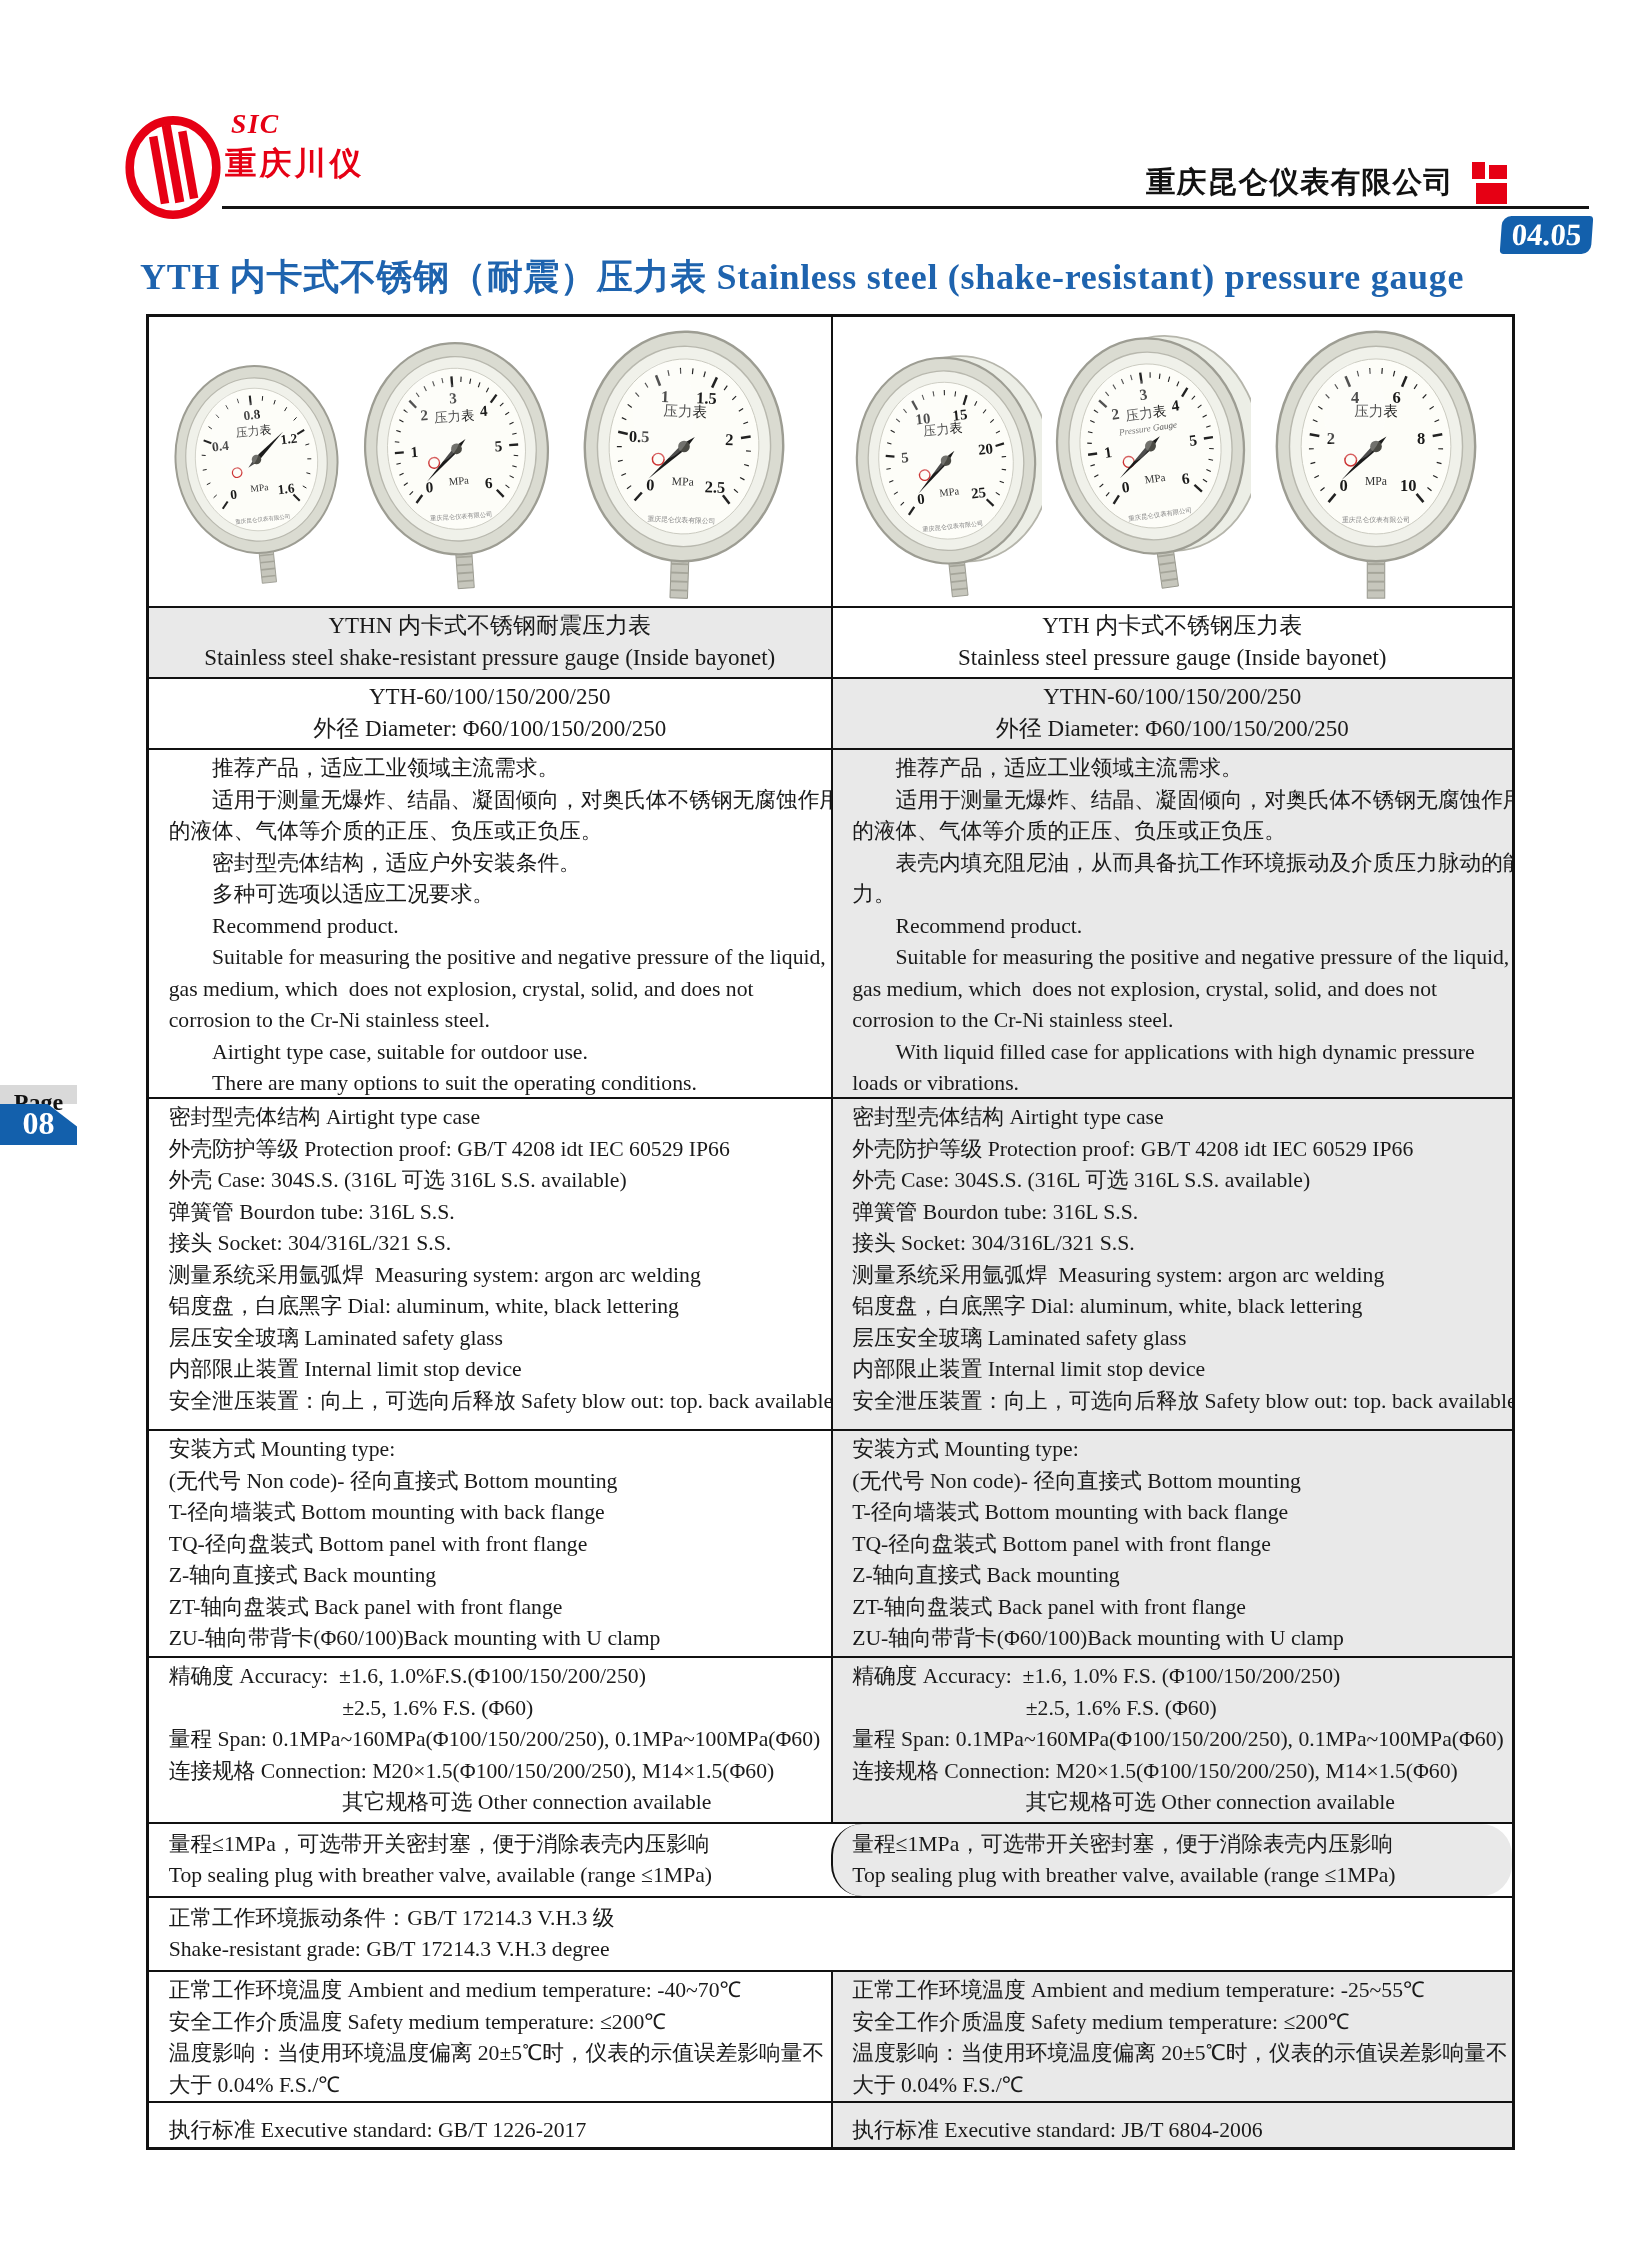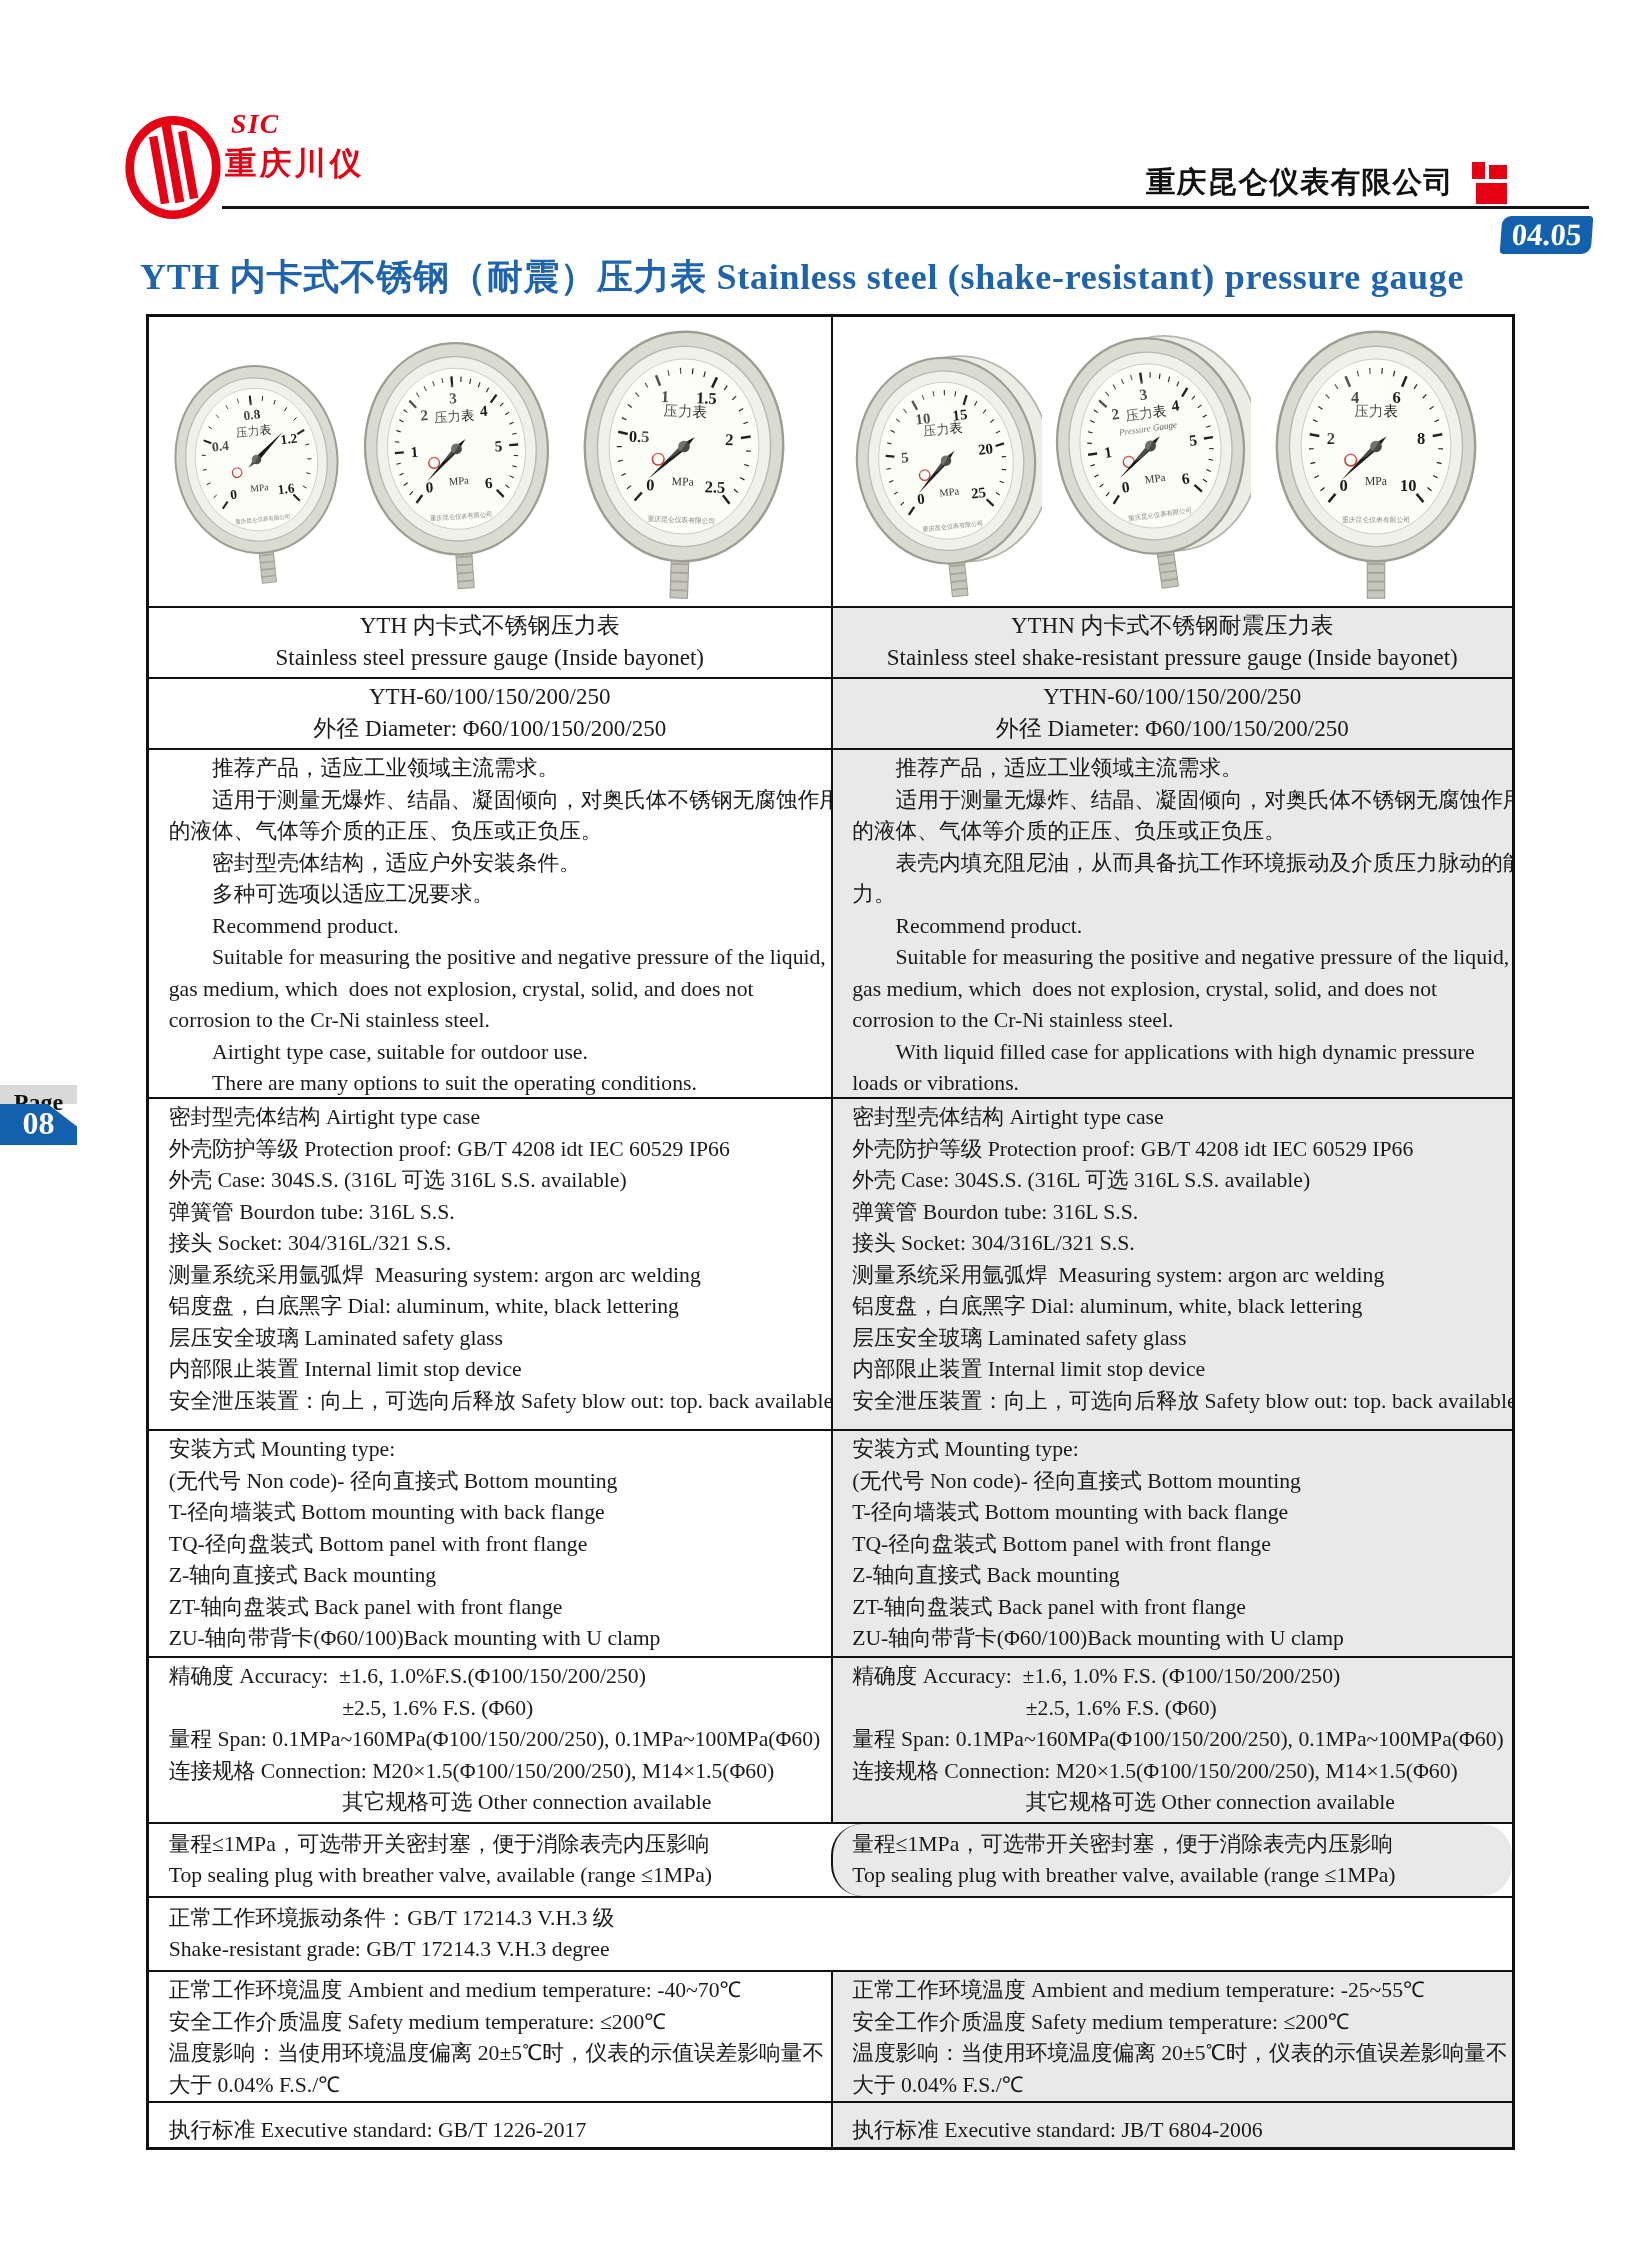--- a/index.html
+++ b/index.html
@@ -411,27 +411,27 @@
             <text x="110" y="206" text-anchor="middle" font-size="7" fill="#888" font-family="Liberation Serif, serif">重庆昆仑仪表有限公司</text>
             <polygon points="74.5563908323137,162.42089544642926 107.96024323280419,125.53435762311747 120.78718539886106,117.80121616402096 112.03975676719581,130.46564237688253" fill="#1b1b1b"></polygon>
             <circle cx="110" cy="128" r="6" fill="#4a4a44"></circle>
             <ellipse cx="88" cy="92" rx="32" ry="50" fill="rgba(255,255,255,0.22)"></ellipse>
           </g>
         </svg>
       </div>
   </div>
 
   <div class="row r-name">
+    <div class="cell center2 gray">
+      <div>YTHN 内卡式不锈钢耐震压力表</div>
+      <div>Stainless steel shake-resistant pressure gauge (Inside bayonet)</div>
+    </div>
     <div class="cell center2">
       <div>YTH 内卡式不锈钢压力表</div>
       <div>Stainless steel pressure gauge (Inside bayonet)</div>
-    </div>
-    <div class="cell center2 gray">
-      <div>YTHN 内卡式不锈钢耐震压力表</div>
-      <div>Stainless steel shake-resistant pressure gauge (Inside bayonet)</div>
     </div>
   </div>
 
   <div class="row r-model">
     <div class="cell center2">
       <div>YTH-60/100/150/200/250</div>
       <div>外径 Diameter:  Φ60/100/150/200/250</div>
     </div>
     <div class="cell center2 gray">
       <div>YTHN-60/100/150/200/250</div>

